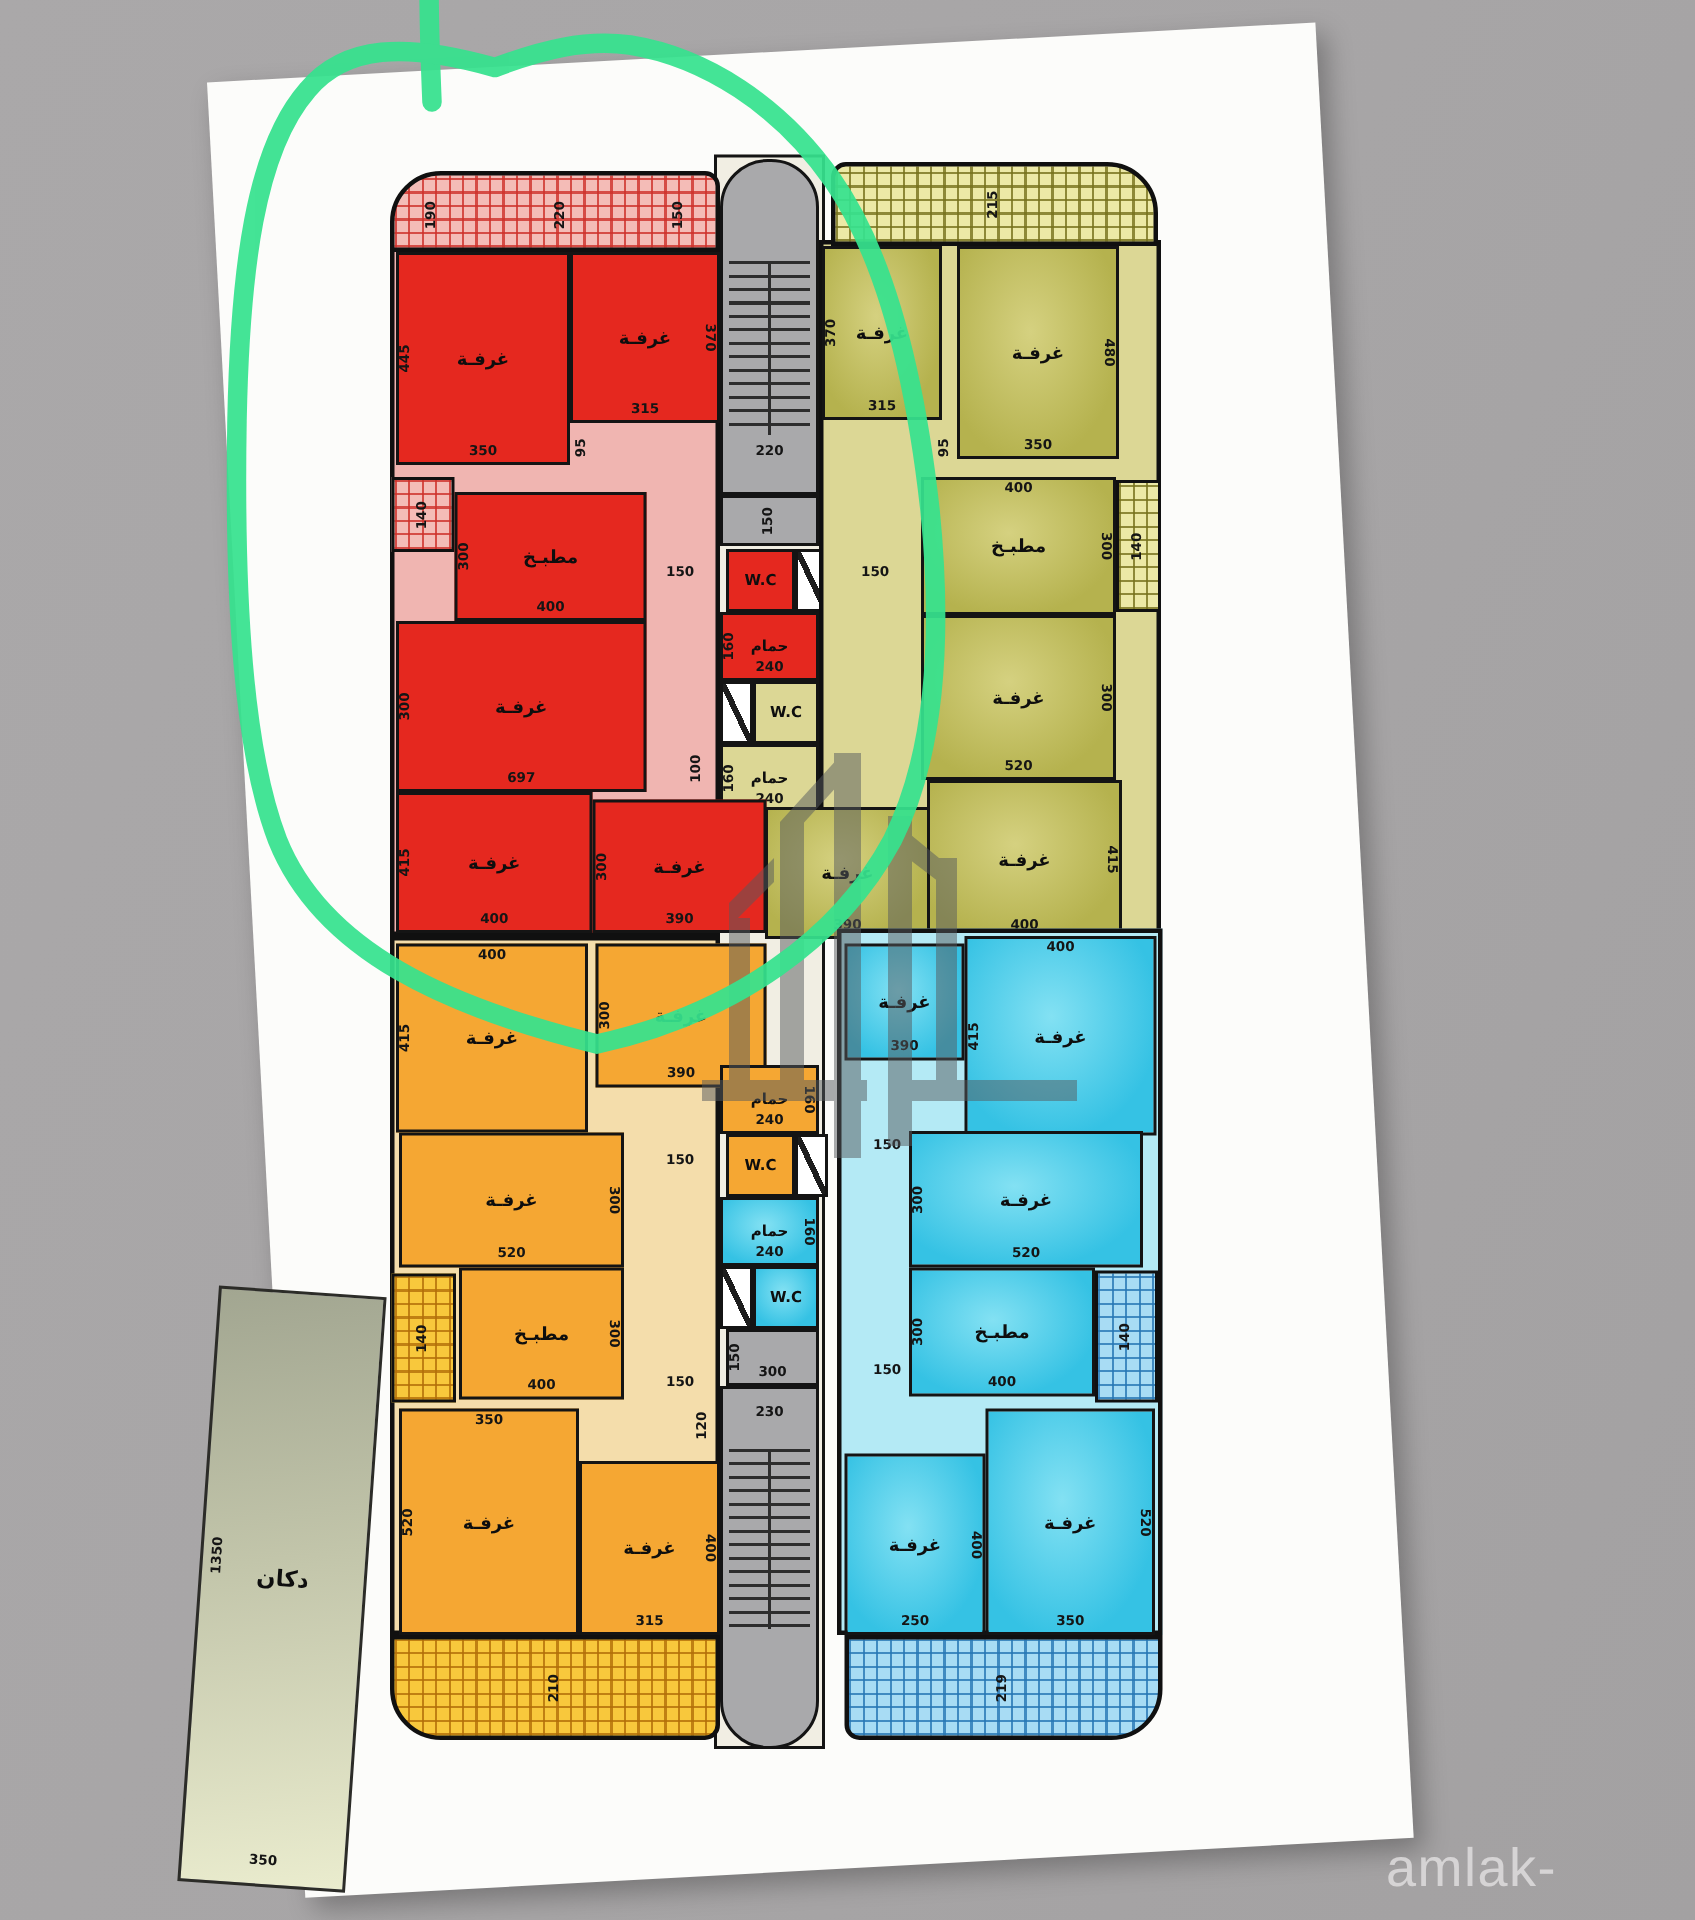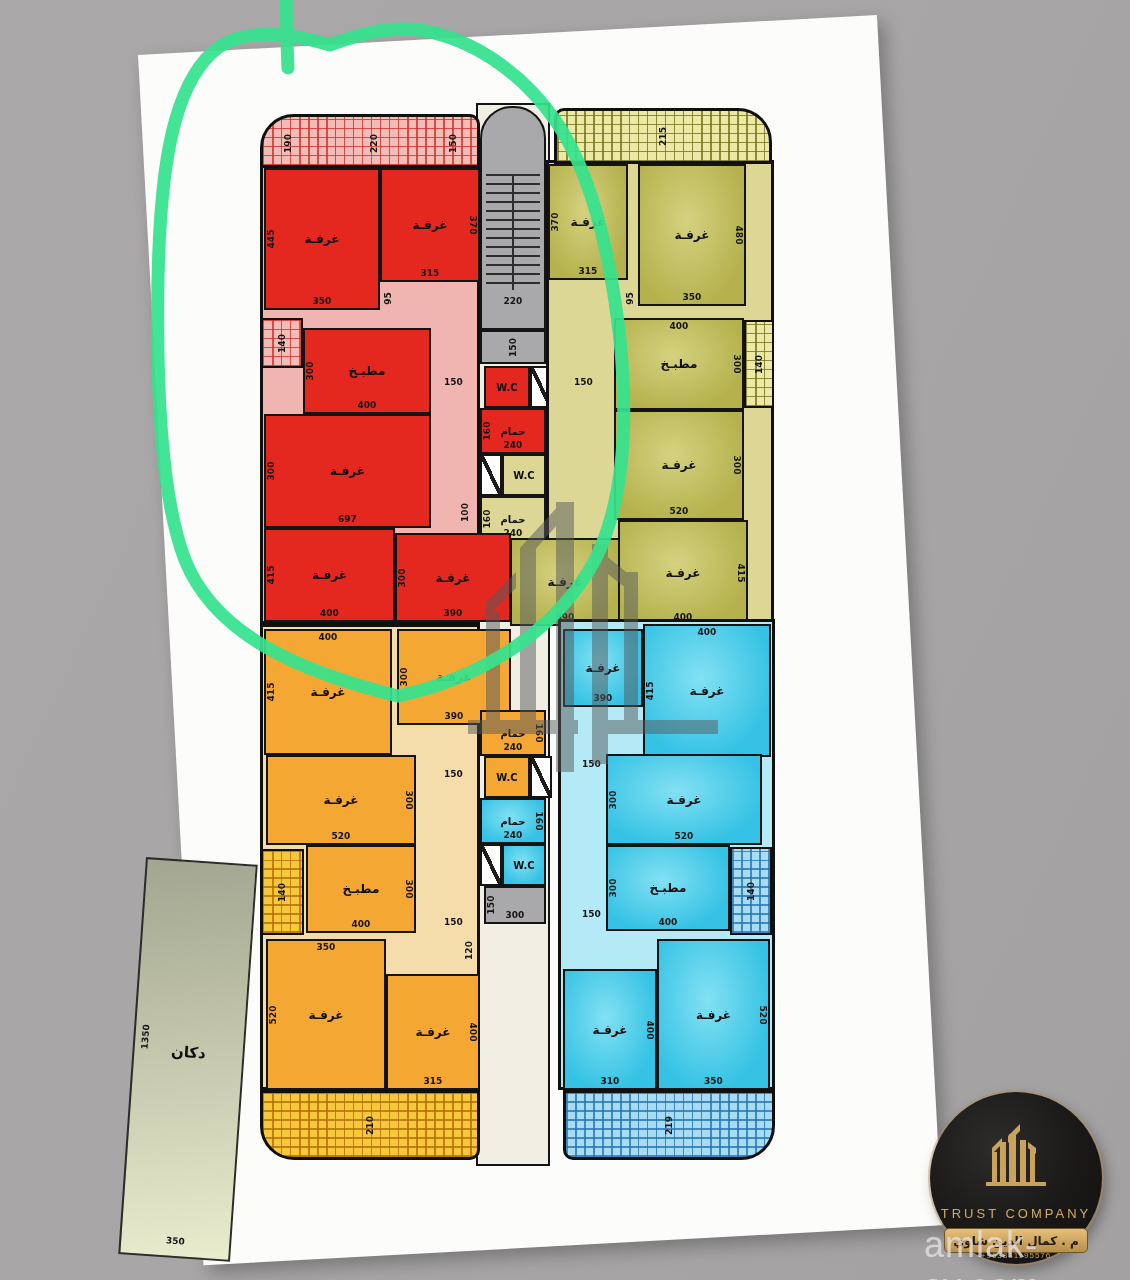--- a/index.html
+++ b/index.html
@@ -272,21 +272,21 @@
       <span class="nm">مطبـخ</span>
       <span class="nb vl">300</span>
       <span class="nb b">400</span>
     </div>
     <div class="balc hcyn" style="left:472px;top:749px;width:42px;height:88px;border-width:2px;">
       <span class="nb vv">140</span>
     </div>
     <div class="rm cyn" style="left:305px;top:871px;width:94px;height:121px;">
       <span class="nm">غرفـة</span>
       <span class="nb vr">400</span>
-      <span class="nb b">310</span>
+      <span class="nb b">250</span>
     </div>
     <div class="rm cyn" style="left:399px;top:841px;width:113px;height:151px;">
       <span class="nm">غرفـة</span>
       <span class="nb vr">520</span>
       <span class="nb b">350</span>
     </div>
     <div class="balc hcyn" style="left:305px;top:992px;width:212px;height:70px;border-radius:0 0 34px 10px;">
       <span class="nb vv">219</span>
     </div>
     <span class="flab" style="left:324px;top:662px;">150</span>
@@ -308,49 +308,36 @@
       <span class="nb b">240</span>
     </div>
     <div class="hatchdoor" style="left:222px;top:746px;width:22px;height:42px;"></div>
     <div class="rm cyn" style="left:244px;top:746px;width:44px;height:42px;">
       <span class="nm sm">W.C</span>
     </div>
 
     <div class="rm gry" style="left:226px;top:788px;width:62px;height:38px;">
       <span class="nb vl">150</span>
       <span class="nb b">300</span>
+    </div>
+    <div class="rm gry" style="left:222px;top:826px;width:66px;height:242px;border-radius:0 0 32px 32px;">
+      <span class="nb t" style="top:12px;">230</span>
+      <div class="steps" style="left:4px;top:40px;width:54px;height:120px;"></div>
+      <div class="stepdiv" style="left:30px;top:40px;width:2px;height:120px;"></div>
     </div>
 
   </div>
 
   <svg id="circle-svg" width="1130" height="1280" viewBox="0 0 1130 1280">
     <g fill="none" stroke="#36e28e" stroke-width="13" stroke-linecap="round" opacity="0.93">
       <path d="M 286,-12 C 286,18 287,44 288,68"></path>
       <path d="M 330,45 C 270,28 230,30 205,60 C 170,100 160,180 158,280
                C 156,400 162,500 185,560 C 215,635 300,672 398,696
                C 490,676 560,625 595,560 C 625,500 628,420 620,340
                C 610,250 590,170 555,120 C 520,70 470,38 420,30
                C 390,26 362,33 330,45"></path>
     </g>
   </svg>
 
-  <div id="logo">
-    <svg width="64" height="70" viewBox="0 0 64 70" style="position:absolute;left:54px;top:26px;">
-      <g fill="#c9a25e">
-        <polygon points="8,30 18,20 18,26 8,36"></polygon>
-        <rect x="8" y="34" width="5" height="30"></rect>
-        <rect x="16" y="24" width="6" height="40"></rect>
-        <polygon points="24,18 36,6 36,13 24,25"></polygon>
-        <rect x="25" y="16" width="7" height="48"></rect>
-        <rect x="36" y="22" width="6" height="42"></rect>
-        <polygon points="44,24 52,30 52,36 44,30"></polygon>
-        <rect x="46" y="30" width="5" height="34"></rect>
-        <rect x="2" y="64" width="60" height="4"></rect>
-      </g>
-    </svg>
-    <div class="company">TRUST COMPANY</div>
-    <div class="banner">م . كمال الدين شاوي</div>
-    <div class="phone">+963831195576</div>
-  </div>
 
   <div id="amlak">amlak-sy.com</div>
 
 </div>
 
 </body></html>

